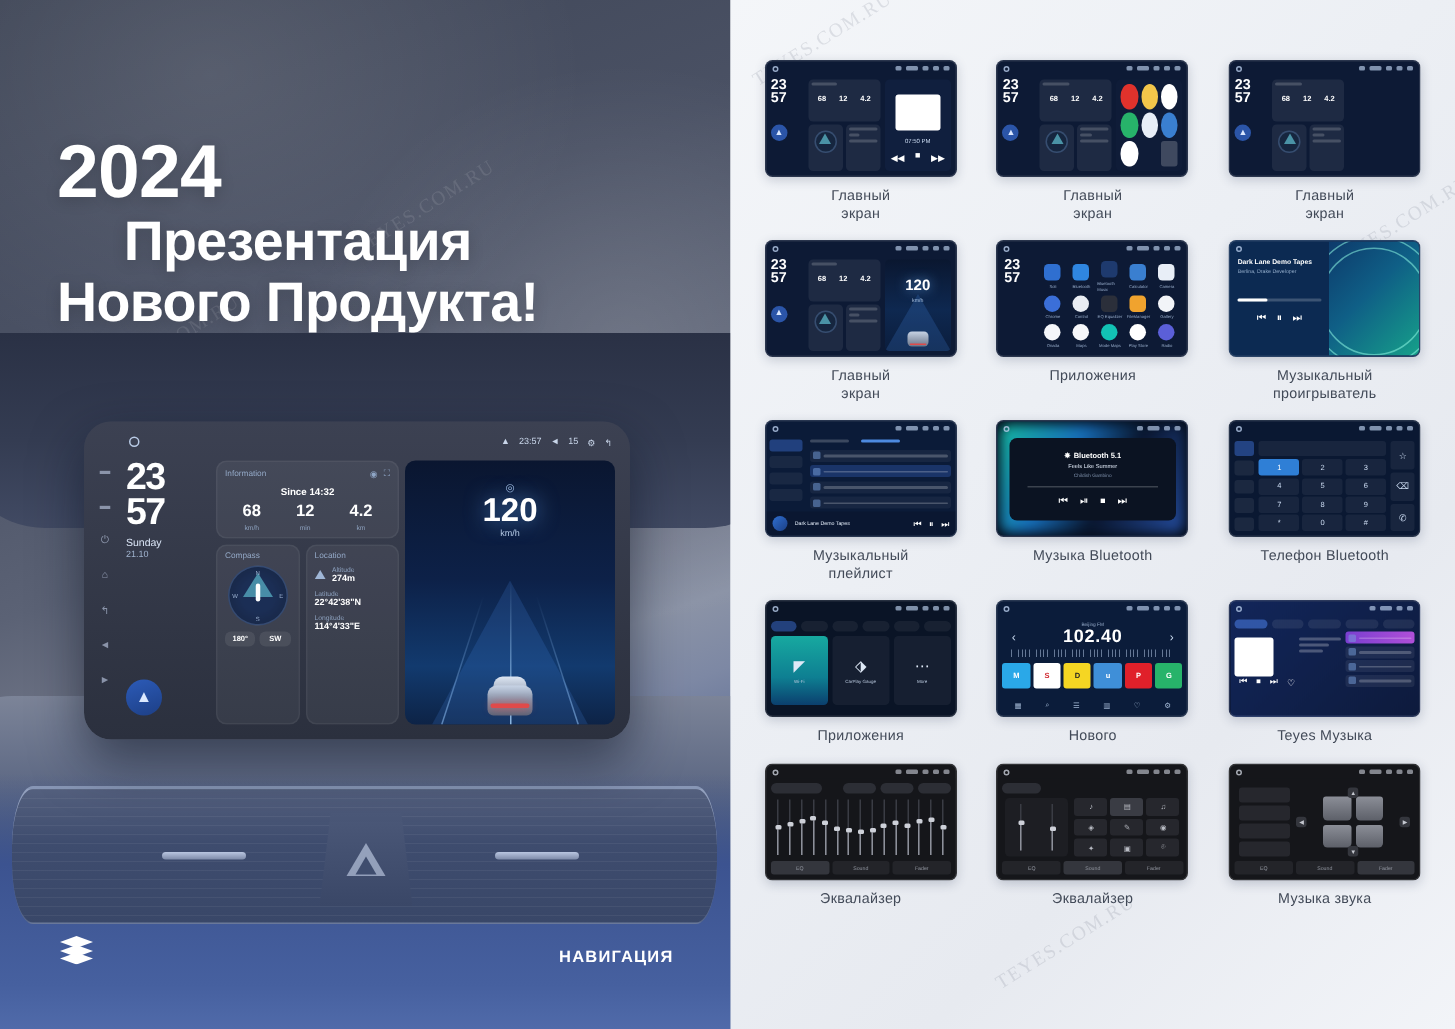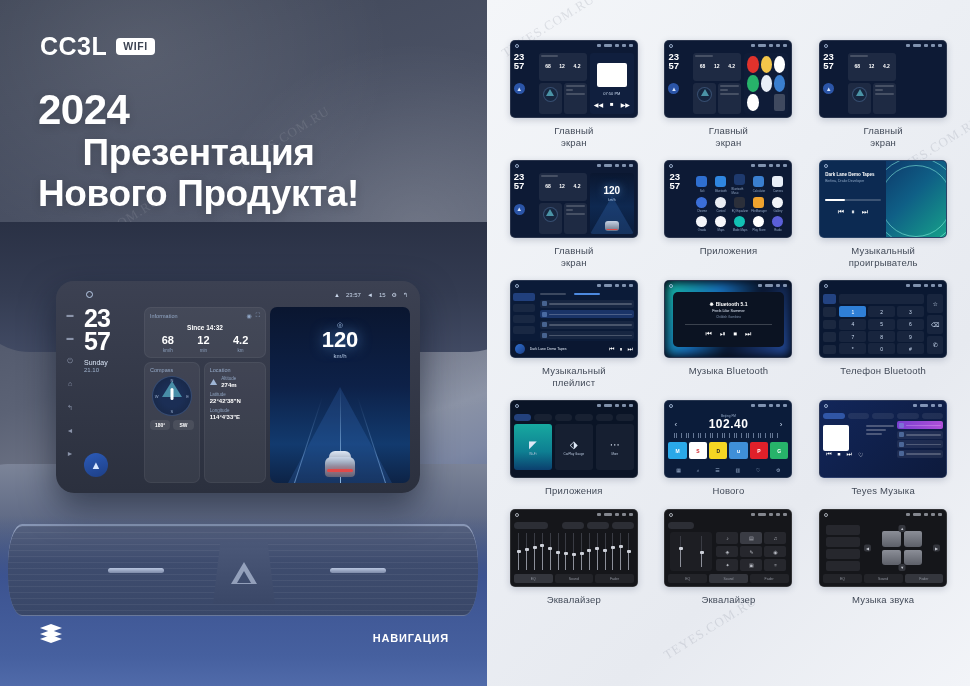--- a/index.html
+++ b/index.html
@@ -41,21 +41,21 @@
     line-height: 1;
   }
   .logo-badge {
     background: #ffffff; color: #3d4453; font-size: 10.5px; font-weight: bold;
     border-radius: 4px; padding: 3px 7px 3px 7px; letter-spacing: 0.6px; line-height: 1;
   }
 
   
   .headline { position: absolute; left: 38px; top: 88px; }
   .hl-year {
-    color: #ffffff; font-size: 42px; font-weight: bold; line-height: 1.04;
+    color: #ffffff; font-size: 50px; font-weight: bold; line-height: 1.04;
     letter-spacing: -0.5px;
     text-shadow: 0 2px 10px rgba(0,0,0,0.18);
   }
   .hl-line {
     color: #ffffff; font-size: 37px; font-weight: bold; line-height: 1.12;
     letter-spacing: -0.4px;
     text-shadow: 0 2px 10px rgba(0,0,0,0.18);
     text-align: center;
   }
 
@@ -481,24 +481,20 @@
 <body>
 
 <div class="left-panel">
   <div class="lp-glowtop"></div>
   <div class="lp-glowright"></div>
 
   <div class="wm" style="left:230px; top:130px;">TEYES.COM.RU</div>
   <div class="wm" style="left:60px; top:220px;">TEYES.COM.RU</div>
   <div class="wm wm-d" style="left:160px; top:585px;">TEYES.COM.RU</div>
 
-  <div class="logo-row">
-    <span class="logo-text">CC3L</span>
-    <span class="logo-badge">WIFI</span>
-  </div>
 
   <div class="headline">
     <div class="hl-year">2024</div>
     <div class="hl-line">Презентация</div>
     <div class="hl-line">Нового Продукта!</div>
   </div>
 
   <div class="dash-wrap">
     <div class="dash-top-dark"></div>
     <div class="dash-body"></div>

